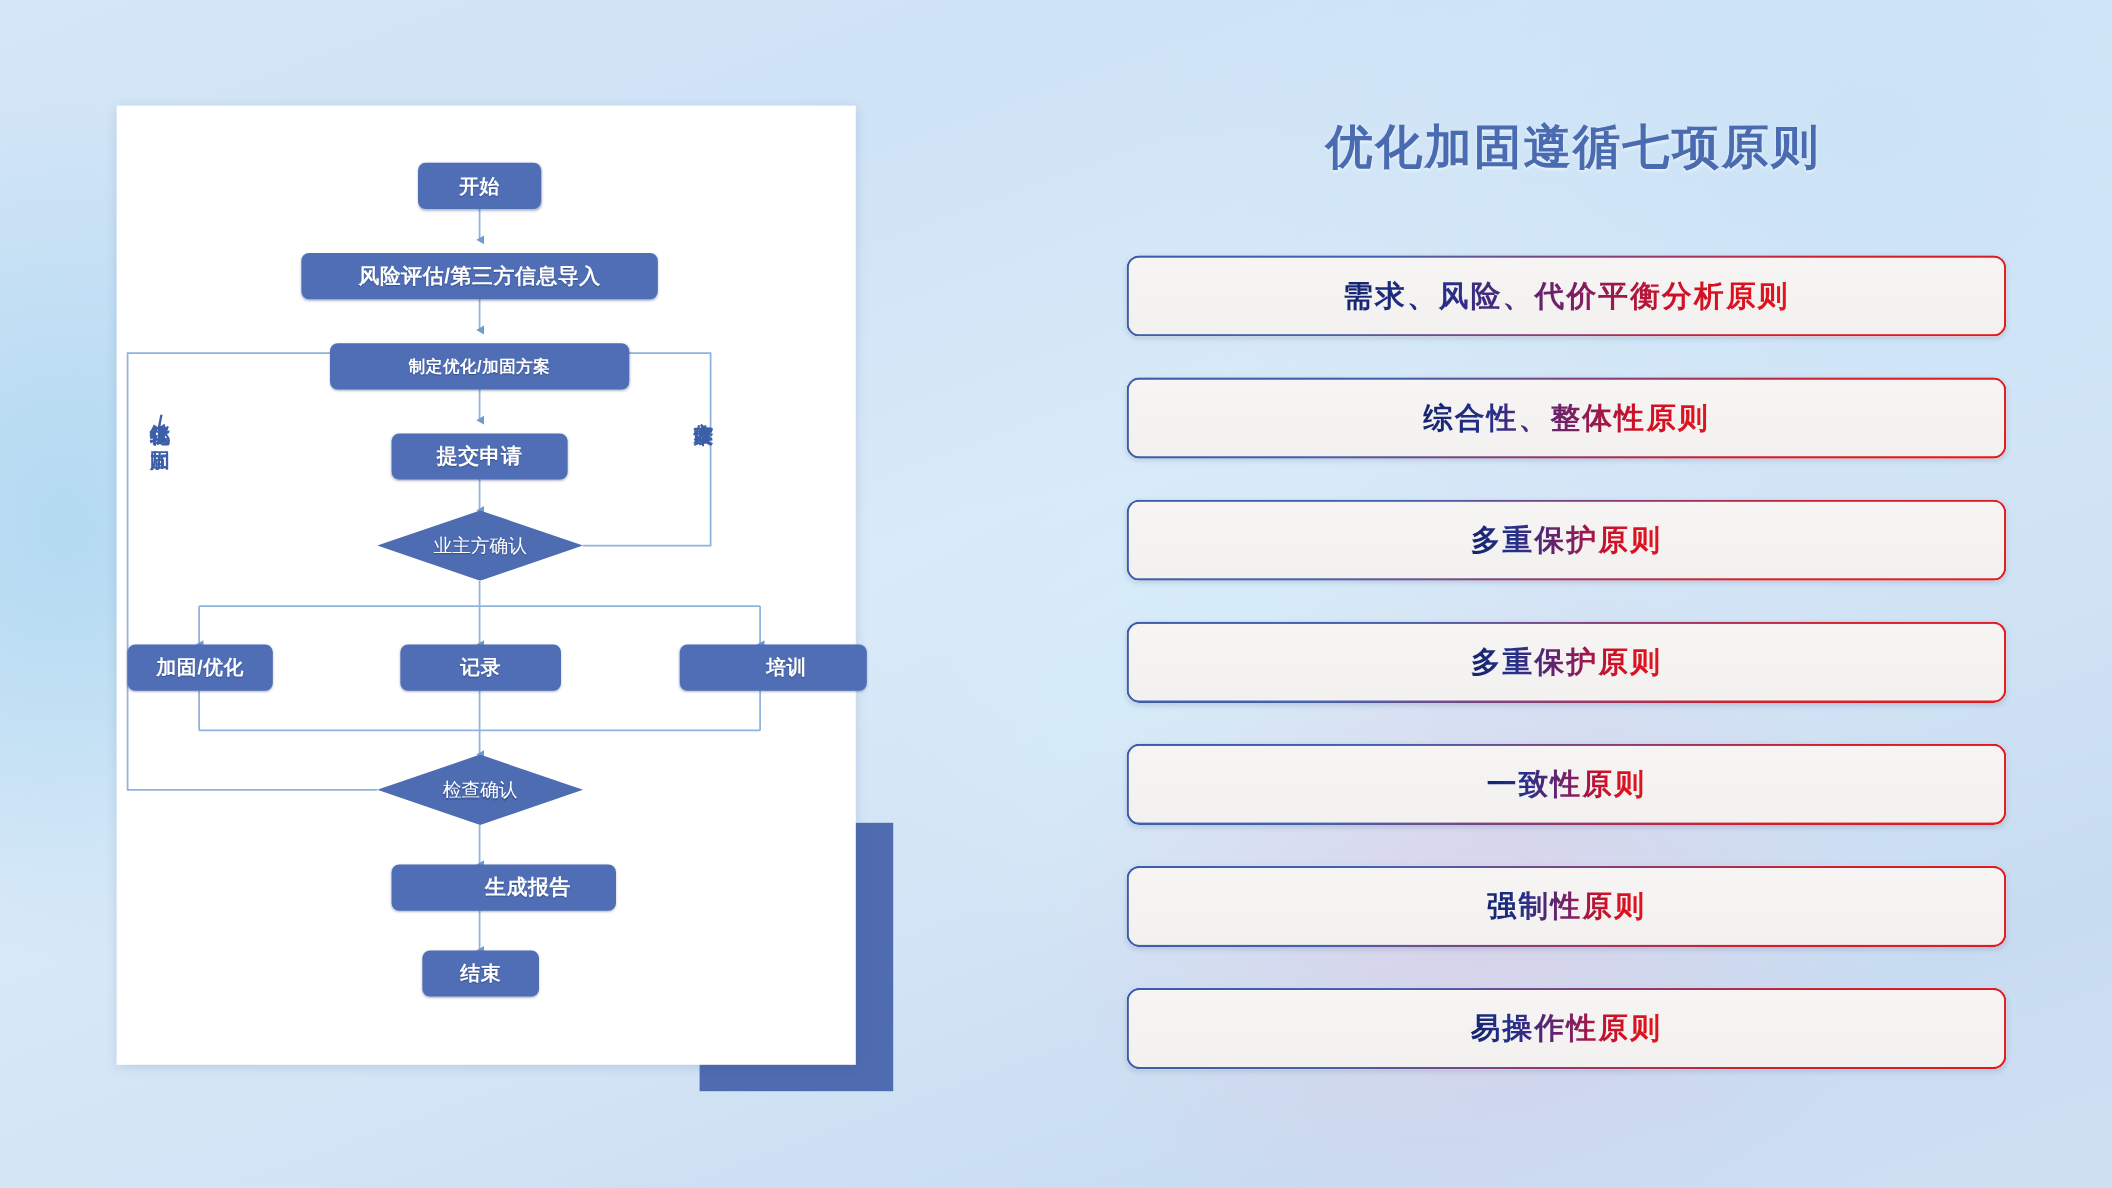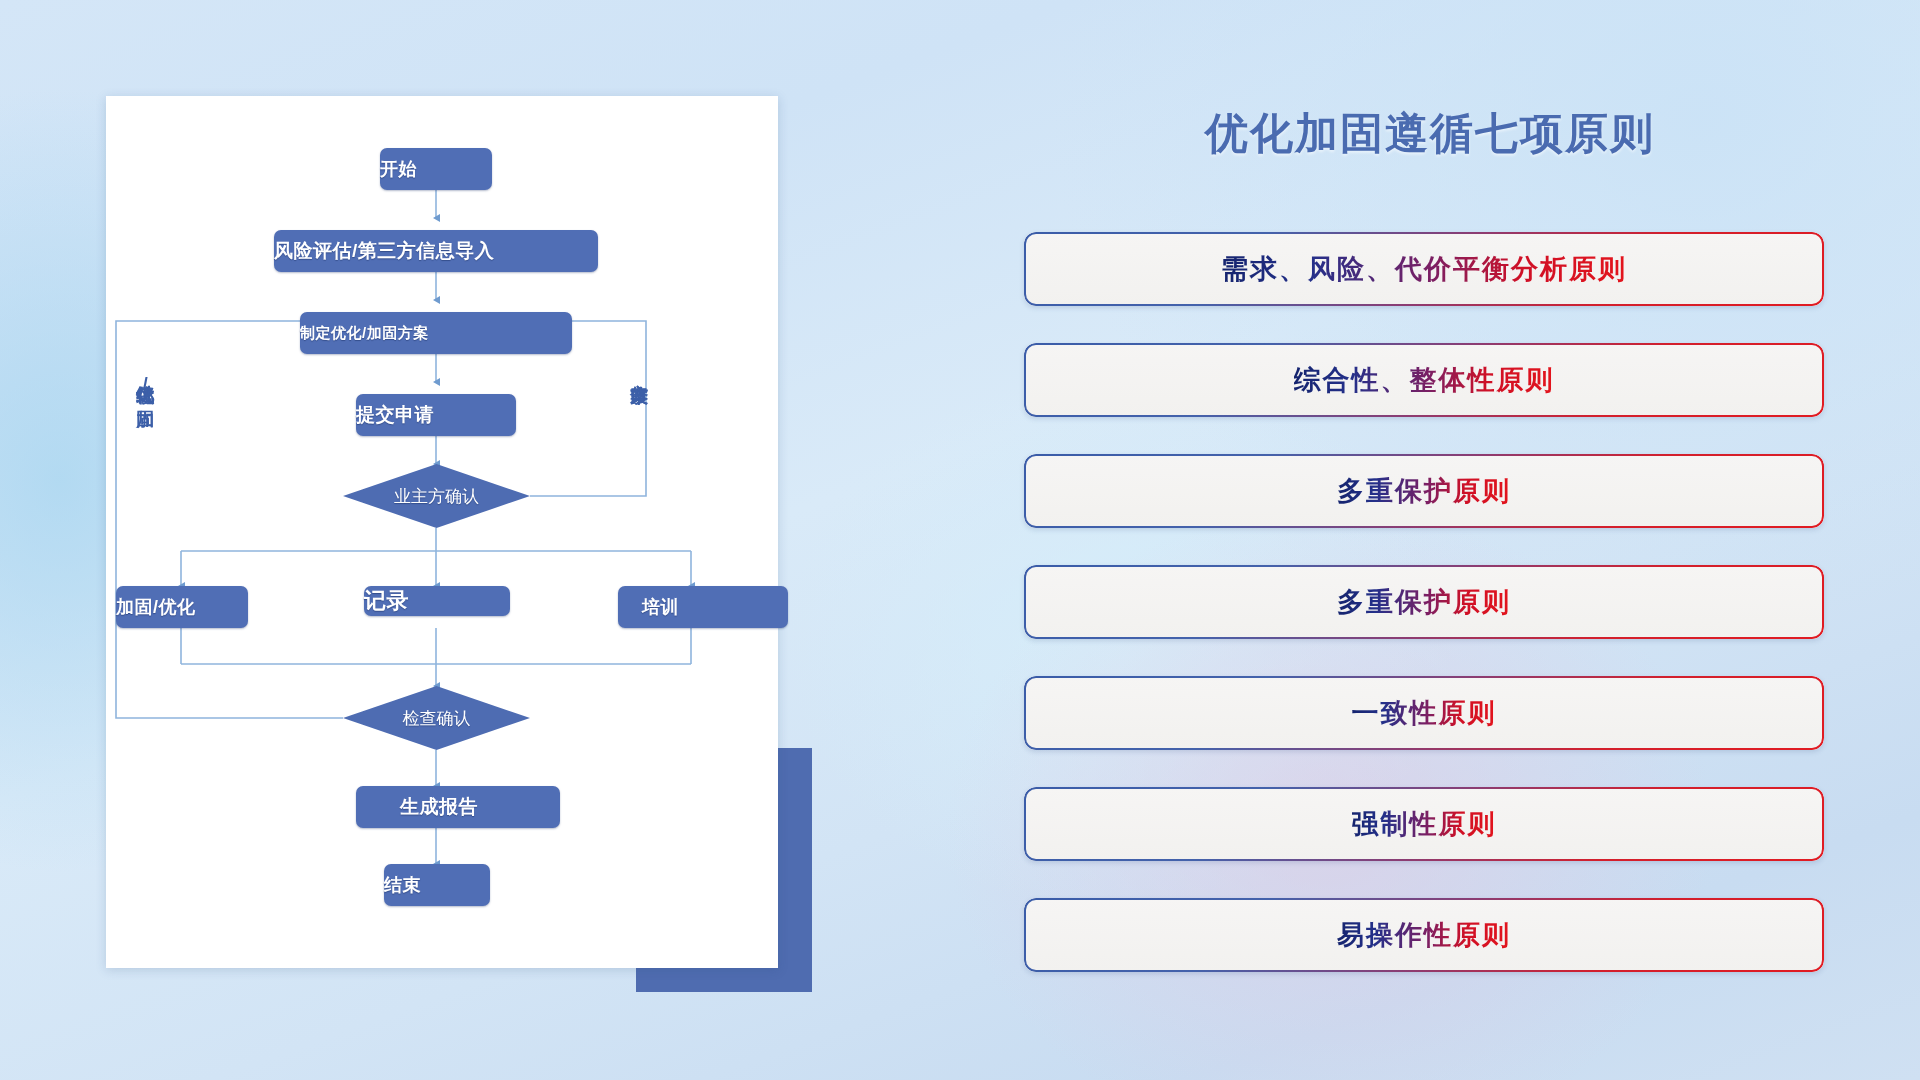--- a/index.html
+++ b/index.html
@@ -34,21 +34,21 @@
     background: #ffffff;
     box-shadow: 0 2px 10px rgba(40,70,120,0.18);
   }
   #flow-svg { position:absolute; left:0; top:0; width:672px; height:872px; }
 
   .node {
     position: absolute;
     background: #506eb5;
     color: #ffffff;
     border-radius: 7px;
-    display: flex; align-items: center; justify-content: flex-start;
+    display: flex; align-items: center; justify-content: center;
     font-weight: bold;
     letter-spacing: .5px;
     text-shadow: 0 1px 1px rgba(20,40,90,.45);
     box-shadow: 0 1px 2px rgba(40,60,110,.35);
     white-space: nowrap;
   }
   .diamond {
     position: absolute;
     display:flex; align-items:center; justify-content:center;
     color:#fff; font-weight:normal;
@@ -182,21 +182,21 @@
 
     <div class="diamond" style="left:237px; top:368px; width:187px; height:64px; font-size:17px;">
       <div class="dshape"></div>
       <span>业主方确认</span>
     </div>
 
     <div class="node" style="left:10px; top:490px; width:132px; height:42px; font-size:18px;">
       <span>加固/优化</span>
     </div>
 
-    <div class="node" style="left:258px; top:490px; width:146px; height:30px; font-size:22px;">
+    <div class="node" style="left:258px; top:490px; width:146px; height:42px; font-size:18px;">
       <span>记录</span>
     </div>
 
     <div class="node" style="left:512px; top:490px; width:146px; height:42px; font-size:18px;padding-left:24px;">
       <span>培训</span>
     </div>
 
     <div class="diamond" style="left:237px; top:590px; width:187px; height:64px; font-size:17px;">
       <div class="dshape"></div>
       <span>检查确认</span>

